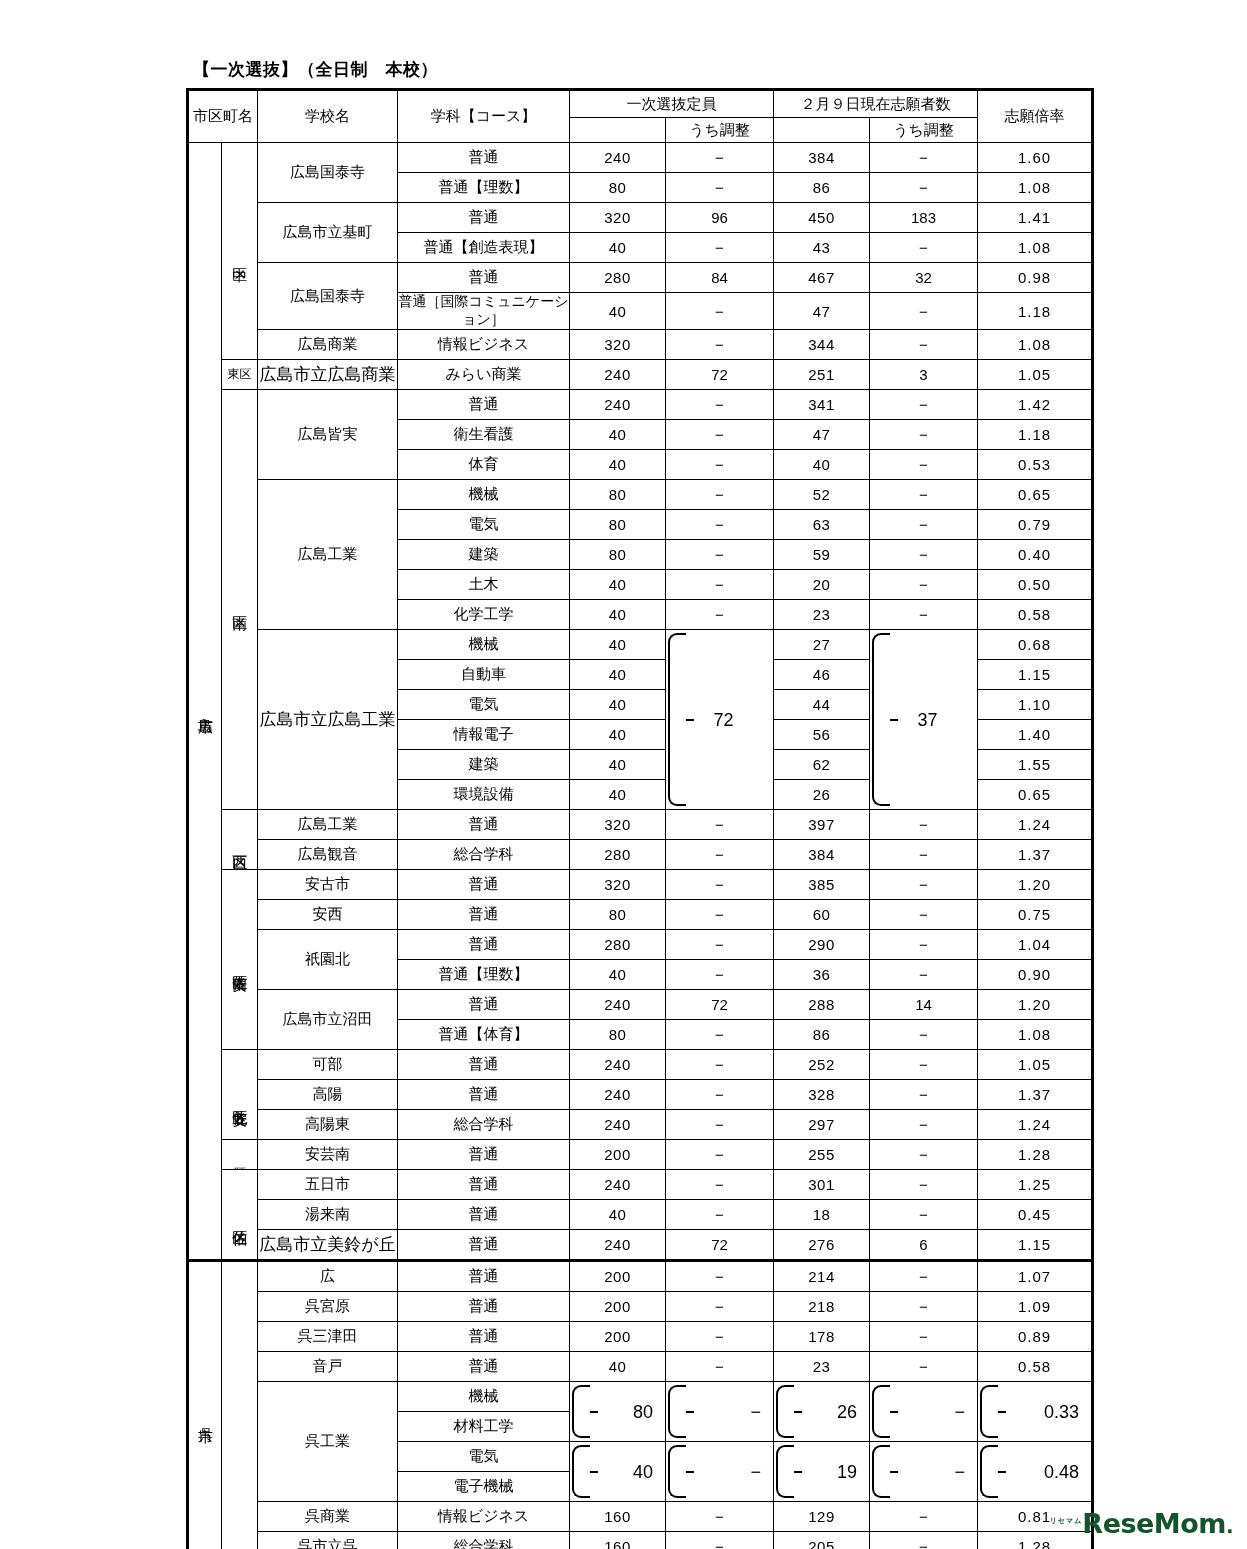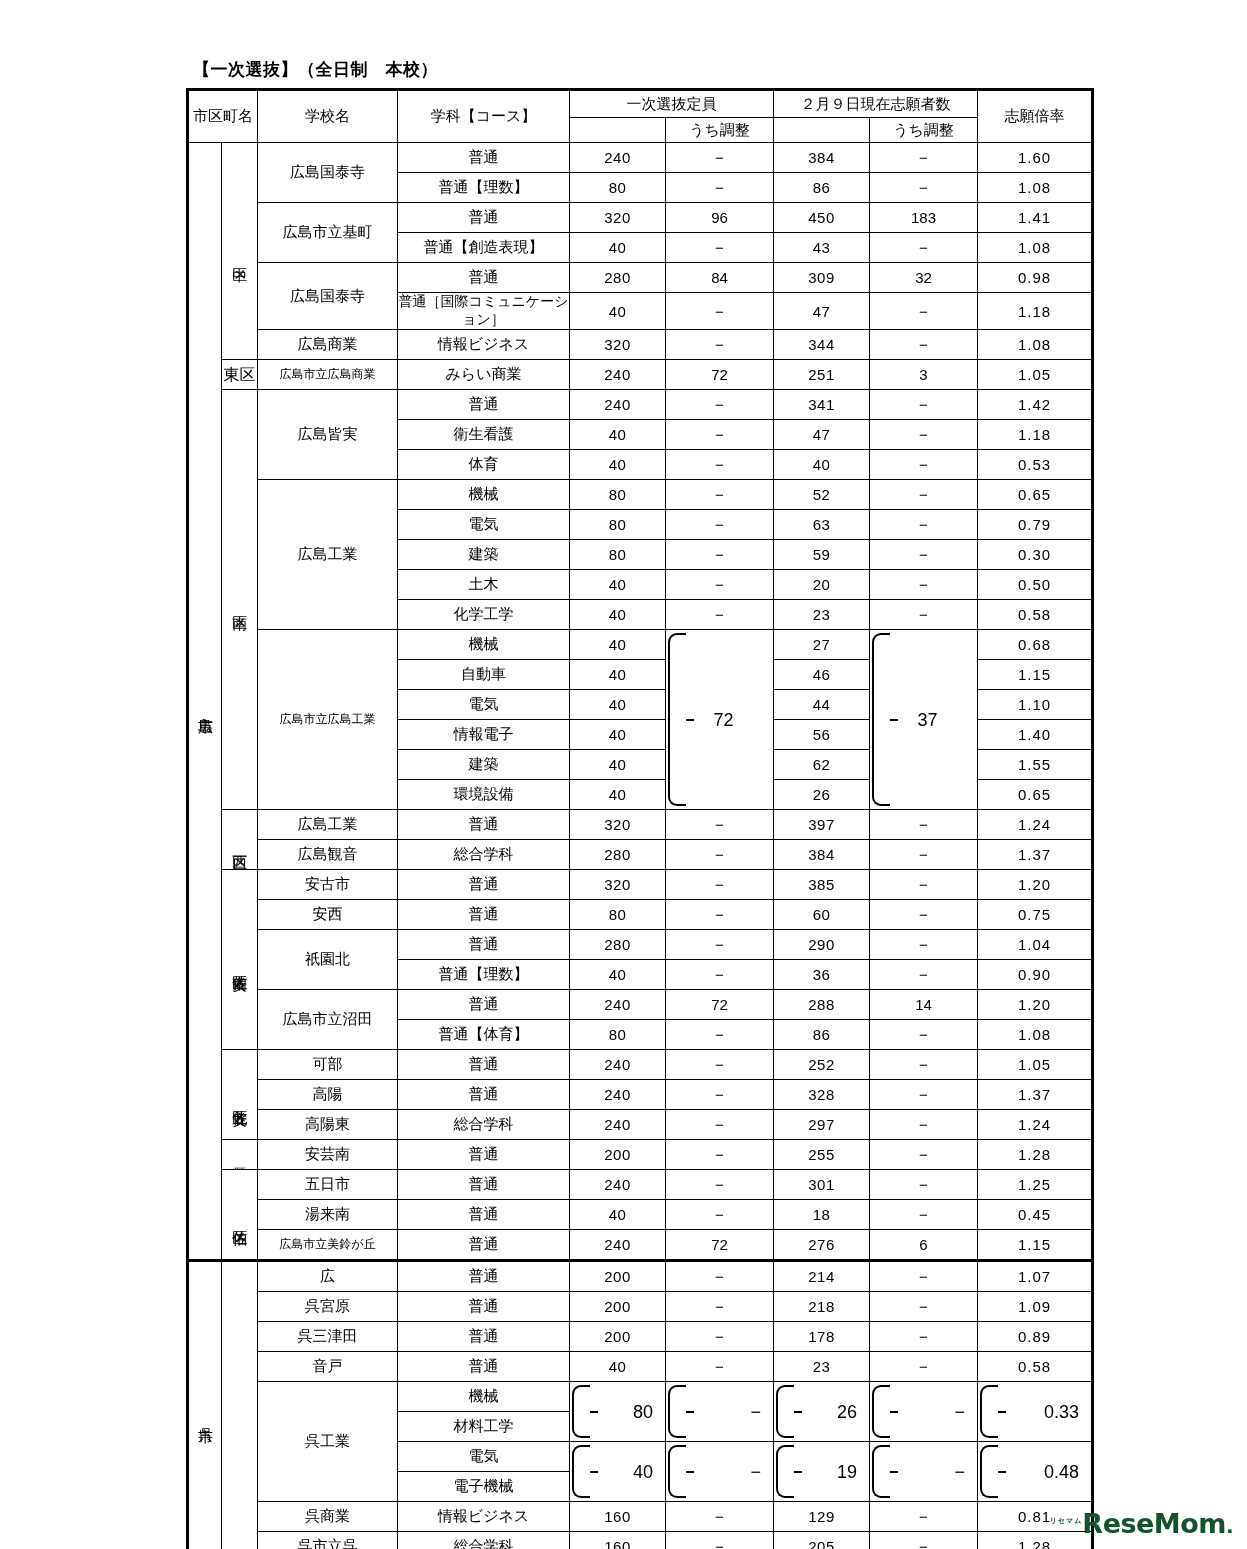--- a/index.html
+++ b/index.html
@@ -53,21 +53,21 @@
   td.ward{
     width:36px;
     font-size:15px;
     line-height:1.1;
     padding:3px 0;
     vertical-align:top;
   }
   td.ward.small{font-size:12px;}
   td.ward.mid{font-size:15px;}
   td.school{width:140px;font-size:16px;}
-  td.school.sm{font-size:12px;letter-spacing:0px;}
+  td.school.sm{font-size:17px;letter-spacing:0px;}
   td.dept{width:170px;font-size:16px;}
   td.dept.tiny{font-size:14px;letter-spacing:0px;}
 
   .vert{writing-mode:vertical-rl;text-orientation:upright;display:inline-block;}
 
   td.rowh{height:29px;}
 
   
   .bracecell{position:relative;}
   .bracecell .bnum{
@@ -162,21 +162,21 @@
           <td class="dash rowh">−</td>
           <td class="num rowh">43</td>
           <td class="dash rowh">−</td>
           <td class="ratio rowh br">1.08</td>
         </tr>
         <tr>
           <td class="school" rowspan="2">広島国泰寺</td>
           <td class="dept rowh">普通</td>
           <td class="num rowh">280</td>
           <td class="dash rowh">84</td>
-          <td class="num rowh">309</td>
+          <td class="num rowh">467</td>
           <td class="dash rowh">32</td>
           <td class="ratio rowh br">0.98</td>
         </tr>
         <tr>
           <td class="dept rowh tiny">普通［国際コミュニケーション］</td>
           <td class="num rowh">40</td>
           <td class="dash rowh">−</td>
           <td class="num rowh">47</td>
           <td class="dash rowh">−</td>
           <td class="ratio rowh br">1.18</td>
@@ -184,21 +184,21 @@
         <tr>
           <td class="school" rowspan="1">広島商業</td>
           <td class="dept rowh">情報ビジネス</td>
           <td class="num rowh">320</td>
           <td class="dash rowh">−</td>
           <td class="num rowh">344</td>
           <td class="dash rowh">−</td>
           <td class="ratio rowh br">1.08</td>
         </tr>
         <tr>
-          <td class="ward mid" rowspan="1" style="font-size: 16px; vertical-align: middle;">東区</td>
+          <td class="ward mid" rowspan="1" style="font-size: 12px; vertical-align: middle;">東区</td>
           <td class="school sm" rowspan="1">広島市立広島商業</td>
           <td class="dept rowh">みらい商業</td>
           <td class="num rowh">240</td>
           <td class="dash rowh">72</td>
           <td class="num rowh">251</td>
           <td class="dash rowh">3</td>
           <td class="ratio rowh br">1.05</td>
         </tr>
         <tr>
           <td class="ward mid" rowspan="14"><span class="vert">南区</span></td>
@@ -242,21 +242,21 @@
           <td class="num rowh">63</td>
           <td class="dash rowh">−</td>
           <td class="ratio rowh br">0.79</td>
         </tr>
         <tr>
           <td class="dept rowh">建築</td>
           <td class="num rowh">80</td>
           <td class="dash rowh">−</td>
           <td class="num rowh">59</td>
           <td class="dash rowh">−</td>
-          <td class="ratio rowh br">0.30</td>
+          <td class="ratio rowh br">0.40</td>
         </tr>
         <tr>
           <td class="dept rowh">土木</td>
           <td class="num rowh">40</td>
           <td class="dash rowh">−</td>
           <td class="num rowh">20</td>
           <td class="dash rowh">−</td>
           <td class="ratio rowh br">0.50</td>
         </tr>
         <tr>

